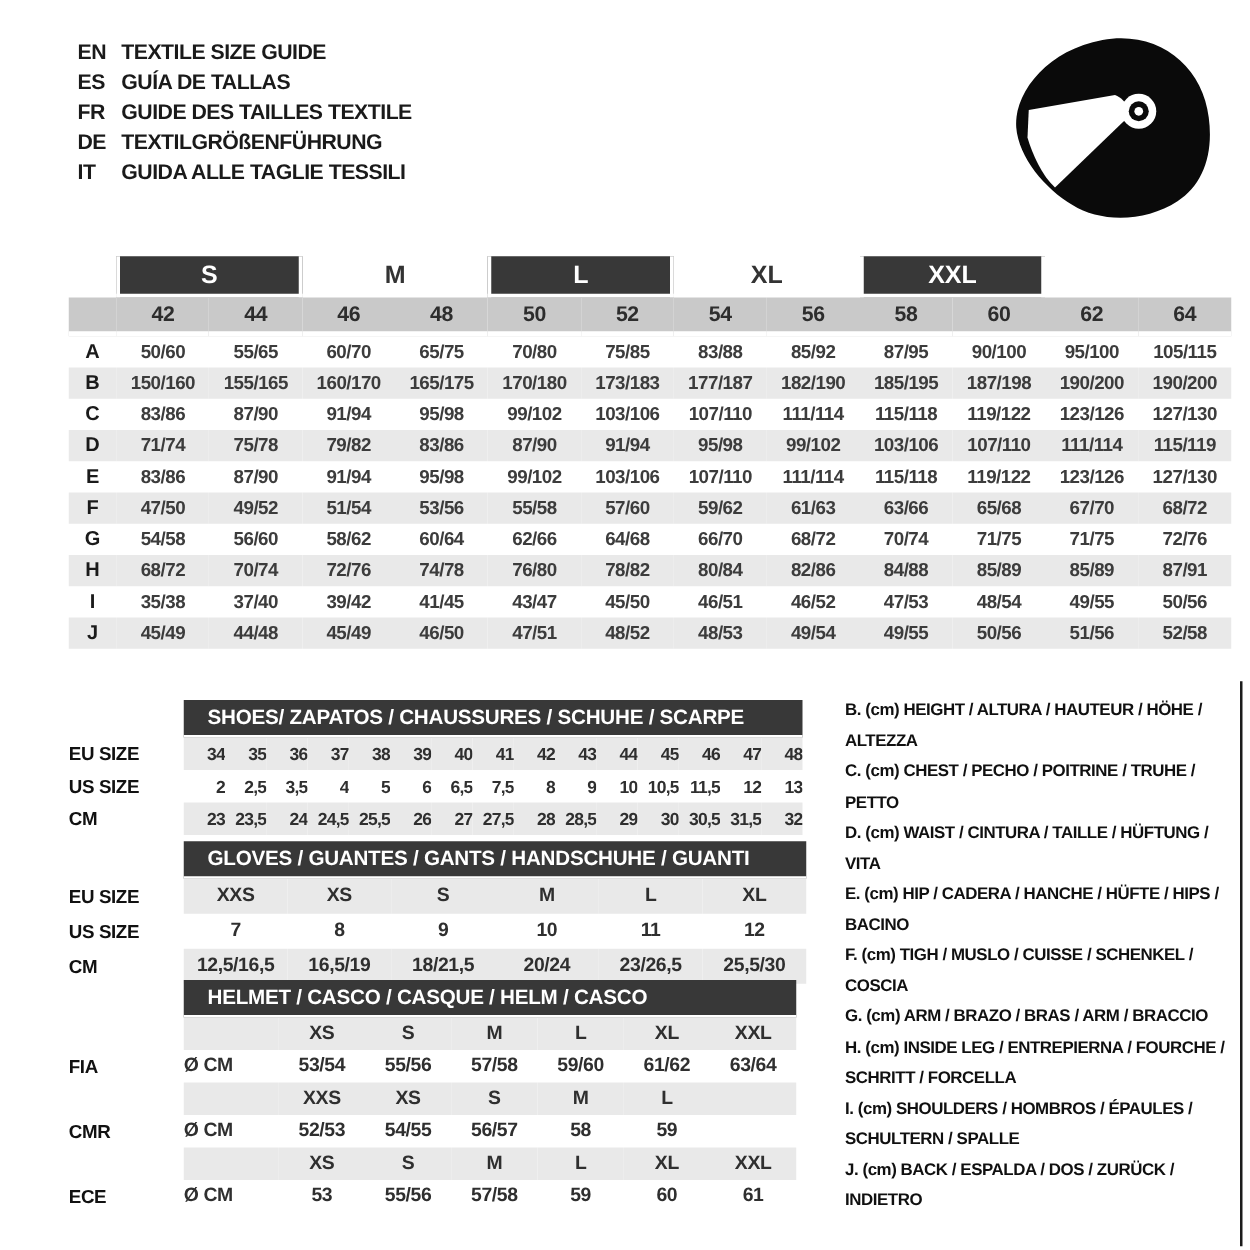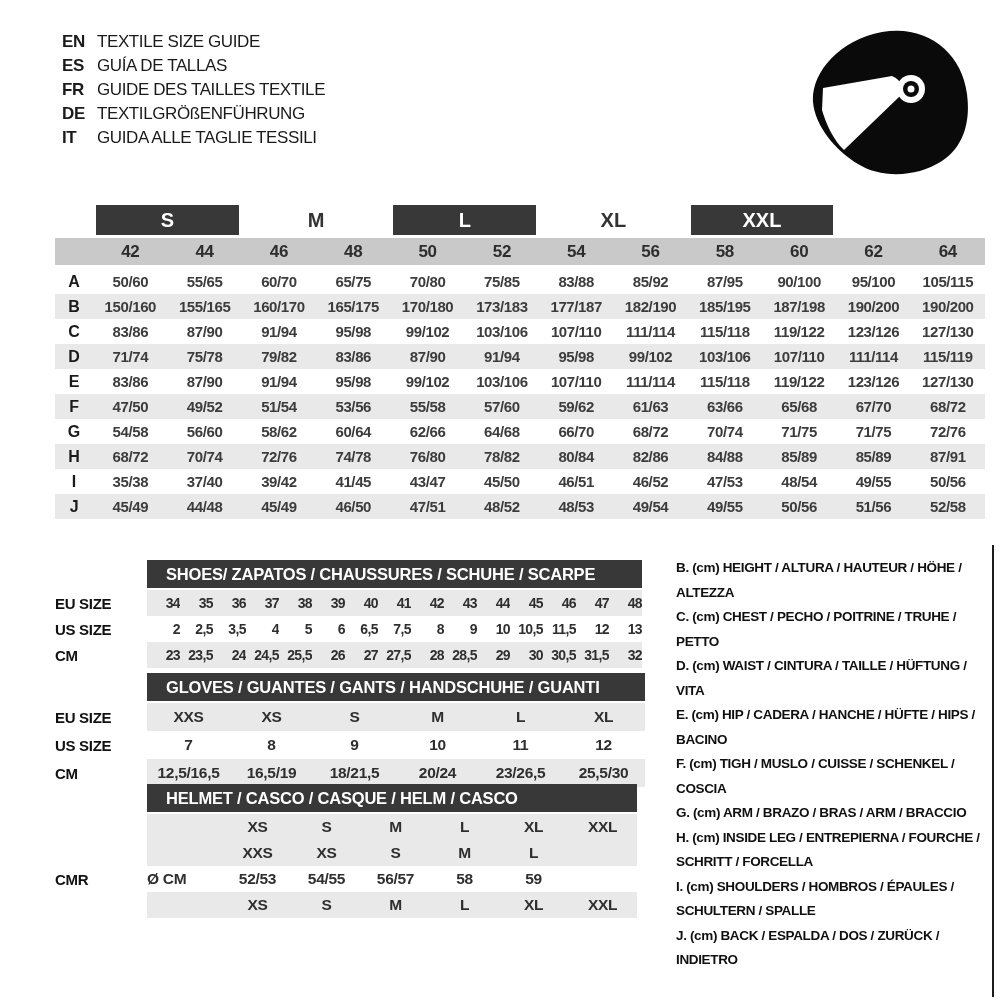--- a/index.html
+++ b/index.html
@@ -4,21 +4,21 @@
 <style>
   html,body{margin:0;padding:0;background:#fff;}
   .sheet{
     position:relative;width:1000px;height:1000px;background:#ffffff;overflow:hidden;
     font-family:"Liberation Sans","DejaVu Sans",sans-serif;color:#1a1a1a;
   }
   
   .lang-block{position:absolute;left:62px;top:30px;}
   .lang-row{display:flex;height:24px;align-items:center;}
   .lang-code{width:35px;font-weight:700;font-size:17px;letter-spacing:-0.4px;}
-  .lang-label{font-weight:400;font-size:17px;letter-spacing:-0.4px;}
+  .lang-label{font-weight:700;font-size:17px;letter-spacing:-0.4px;}
   
   .helmet-icon{position:absolute;left:802px;top:26px;width:172px;height:150px;}
   
   table{border-collapse:separate;border-spacing:0;table-layout:fixed;}
   td,th{padding:0;white-space:nowrap;overflow:hidden;font-weight:700;vertical-align:middle;}
   .main-table{position:absolute;left:55px;top:205px;width:930px;}
   .main-table td,.main-table th{text-align:center;}
   .band-row td{height:30px;font-size:20px;color:#333;border-bottom:3px solid #fff;}
   .band-row td[data-dark="true"]{background:#383838;color:#fff;border-left:3px solid #fff;border-right:3px solid #fff;}
   .num-row th,.num-row td{height:27px;background:#c9c9c9;font-size:17px;color:#2d2d2d;border-bottom:4px solid #fff;letter-spacing:-0.3px;}
@@ -451,20 +451,31 @@
         <td></td>
         <td class="c"></td>
 
       <td class="c">XS</td>
           <td class="c">S</td>
           <td class="c">M</td>
           <td class="c">L</td>
           <td class="c">XL</td>
           <td class="c">XXL</td>
         </tr>
+      <tr>
+        <th class="row-label">FIA</th>
+        <td class="unit">Ø CM</td>
+
+      <td class="c">53/54</td>
+          <td class="c">55/56</td>
+          <td class="c">57/58</td>
+          <td class="c">59/60</td>
+          <td class="c">61/62</td>
+          <td class="c">63/64</td>
+        </tr>
       <tr class="gray">
         <td></td>
         <td class="c"></td>
 
       <td class="c">XXS</td>
           <td class="c">XS</td>
           <td class="c">S</td>
           <td class="c">M</td>
           <td class="c">L</td>
           <td class="c"></td>
@@ -483,20 +494,31 @@
       <tr class="gray">
         <td></td>
         <td class="c"></td>
 
       <td class="c">XS</td>
           <td class="c">S</td>
           <td class="c">M</td>
           <td class="c">L</td>
           <td class="c">XL</td>
           <td class="c">XXL</td>
+        </tr>
+      <tr>
+        <th class="row-label">ECE</th>
+        <td class="unit">Ø CM</td>
+
+      <td class="c">53</td>
+          <td class="c">55/56</td>
+          <td class="c">57/58</td>
+          <td class="c">59</td>
+          <td class="c">60</td>
+          <td class="c">61</td>
         </tr>
     </tbody>
   </table>
 
   <div class="legend">
 
       <div class="legend-item">B. (cm) HEIGHT / ALTURA / HAUTEUR / HÖHE / ALTEZZA</div>
       <div class="legend-item">C. (cm) CHEST / PECHO / POITRINE / TRUHE / PETTO</div>
       <div class="legend-item">D. (cm) WAIST / CINTURA / TAILLE / HÜFTUNG / VITA</div>
       <div class="legend-item">E. (cm) HIP / CADERA / HANCHE / HÜFTE / HIPS / BACINO</div>

